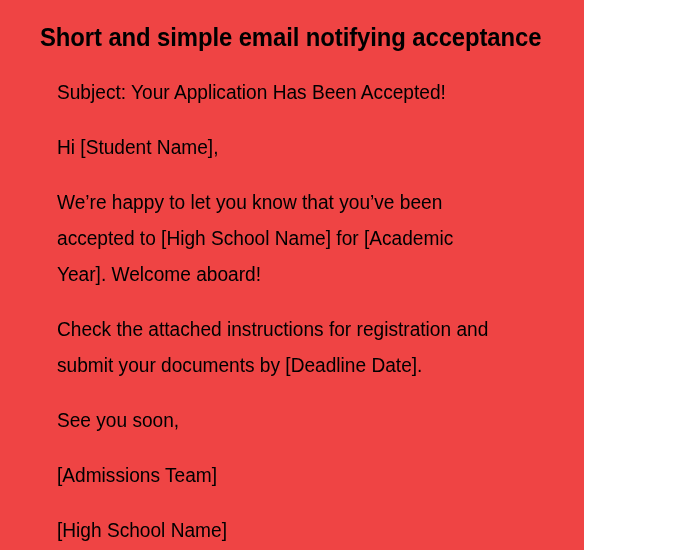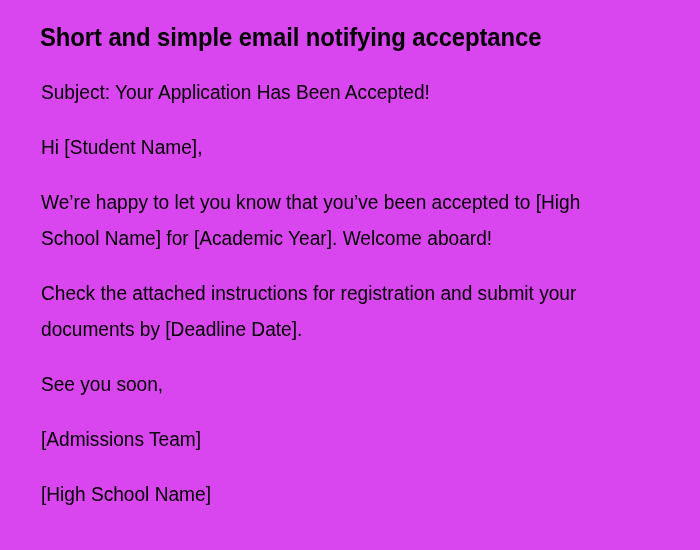--- a/index.html
+++ b/index.html
@@ -11,42 +11,42 @@
     width: 700px;
     height: 550px;
     overflow: hidden;
     font-family: "Liberation Sans", sans-serif;
     color: #000000;
     -webkit-font-smoothing: antialiased;
   }
 
   .document {
     box-sizing: border-box;
-    width: 700px;
+    width: 584px;
     height: 550px;
-    background: #d946ef;
+    background: #ef4444;
     padding: 22px 60px 0 40px;
   }
 
   .doc-heading {
     margin: 0;
     padding: 0;
     font-family: "Liberation Sans Narrow", "Liberation Sans", sans-serif;
     font-size: 25px;
     font-weight: 700;
     line-height: 30px;
     letter-spacing: -0.1px;
     color: #000000;
     transform: scaleX(0.955);
     transform-origin: left center;
     white-space: nowrap;
   }
 
   .doc-body {
-    margin: 1px;
+    margin: 17px;
     padding: 0;
     list-style: none;
   }
 
   .doc-para {
     margin: 0;
     padding: 0;
     font-family: "Liberation Sans", sans-serif;
     font-size: 19.5px;
     font-weight: 400;

